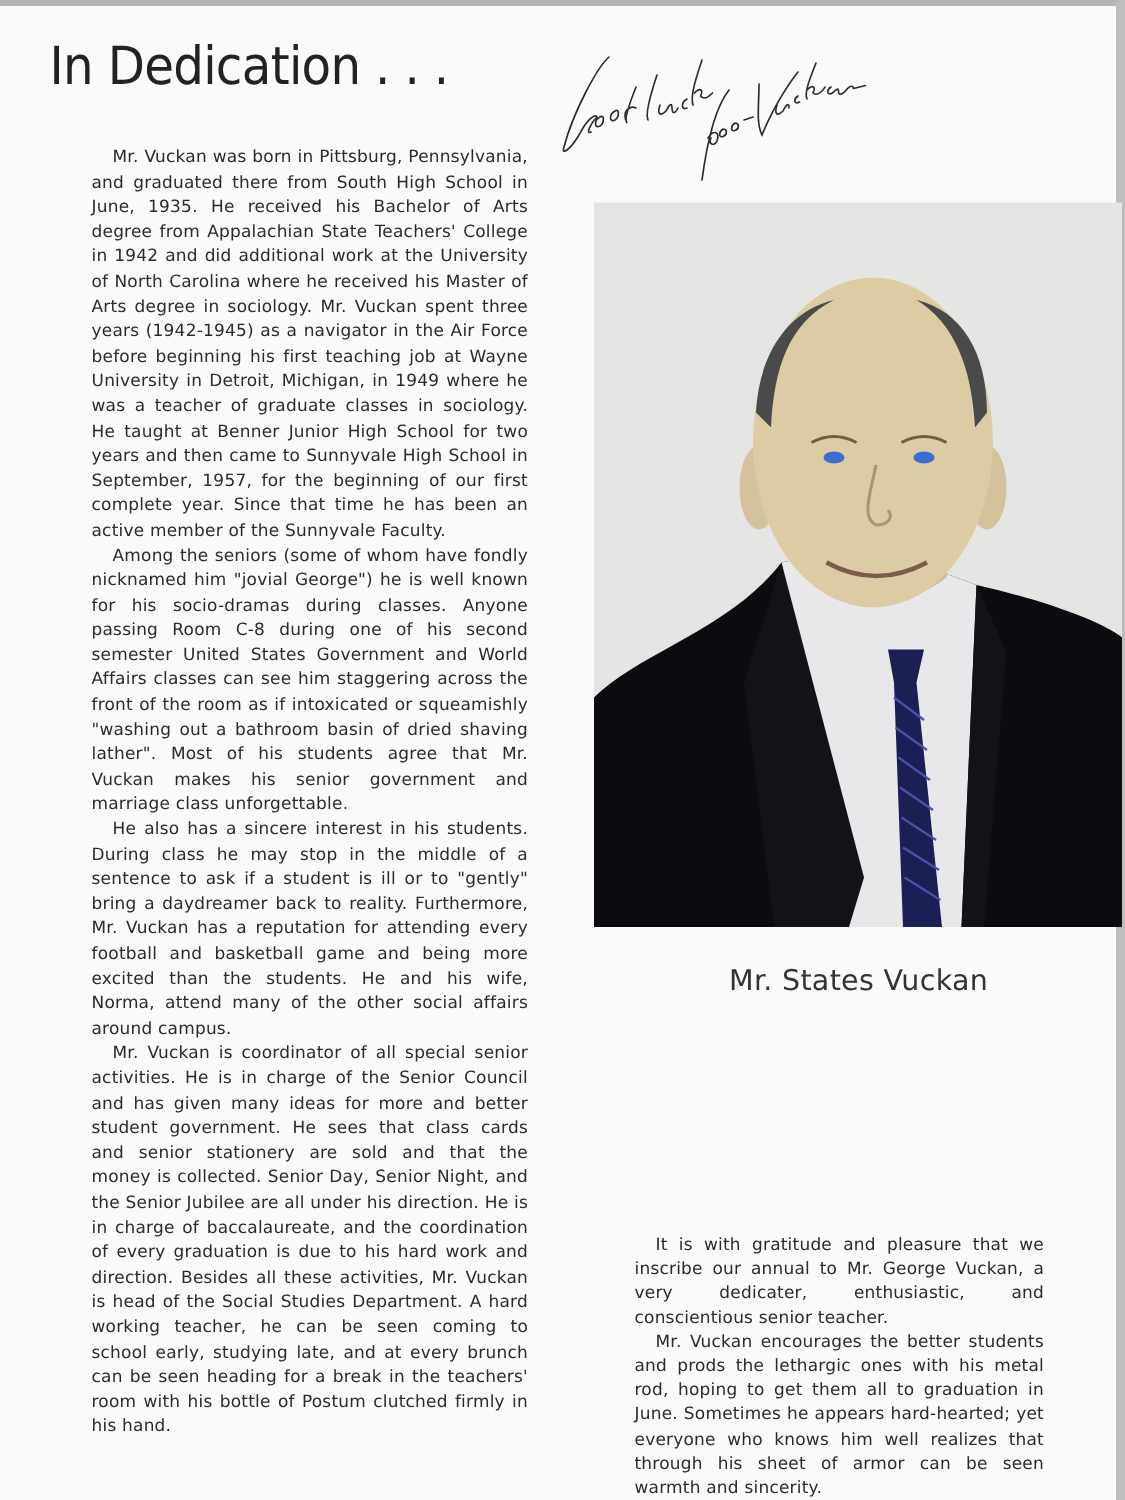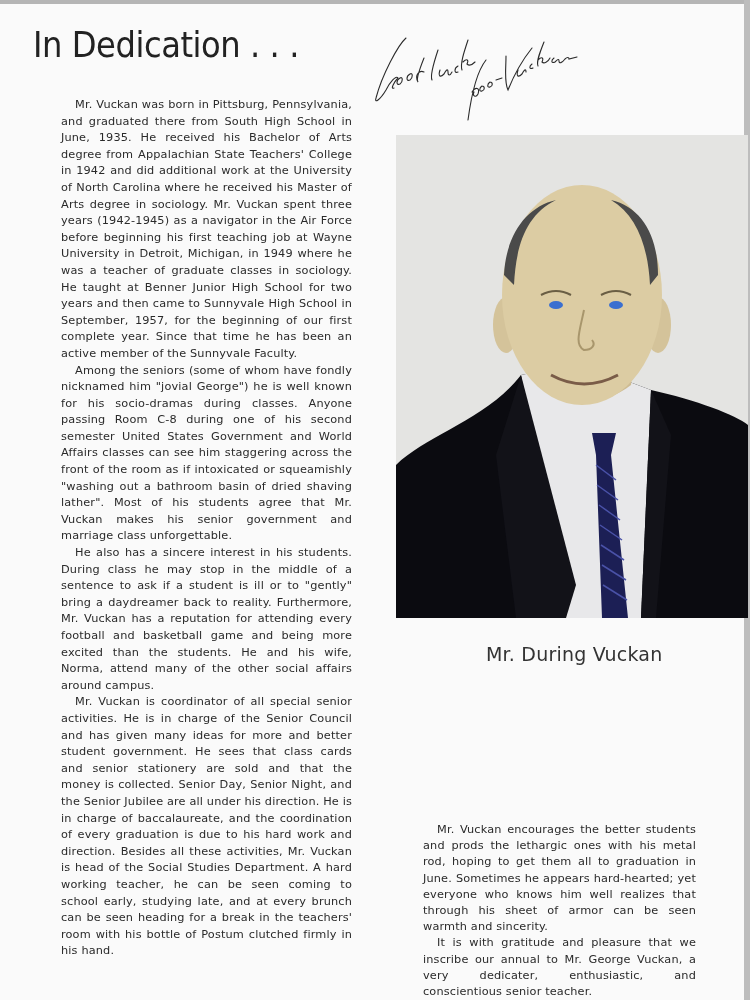--- a/index.html
+++ b/index.html
@@ -130,18 +130,18 @@
     <ellipse cx="220" cy="170" rx="7" ry="4" fill="#3a6fd0"></ellipse>
     <path d="M145 160 q 15 -8 30 0" stroke="#6a5e44" stroke-width="2" fill="none"></path>
     <path d="M205 160 q 15 -8 30 0" stroke="#6a5e44" stroke-width="2" fill="none"></path>
 
     <path d="M188 175 C 184 195, 178 210, 188 215 C 196 215, 200 210, 196 205" stroke="#a8966c" stroke-width="2" fill="none"></path>
 
     <path d="M155 240 Q 188 258 222 240" stroke="#7a5c48" stroke-width="3" fill="none"></path>
   </svg>
 </div>
 
-<div class="caption">Mr. During Vuckan</div>
+<div class="caption">Mr. States Vuckan</div>
 
 <div class="col-right">
+  <p>It is with gratitude and pleasure that we inscribe our annual to Mr. George Vuckan, a very dedicater, enthusiastic, and conscientious senior teacher.</p>
   <p>Mr. Vuckan encourages the better students and prods the lethargic ones with his metal rod, hoping to get them all to graduation in June. Sometimes he appears hard-hearted; yet everyone who knows him well realizes that through his sheet of armor can be seen warmth and sincerity.</p>
-  <p>It is with gratitude and pleasure that we inscribe our annual to Mr. George Vuckan, a very dedicater, enthusiastic, and conscientious senior teacher.</p>
 </div>
 
 </body></html>

